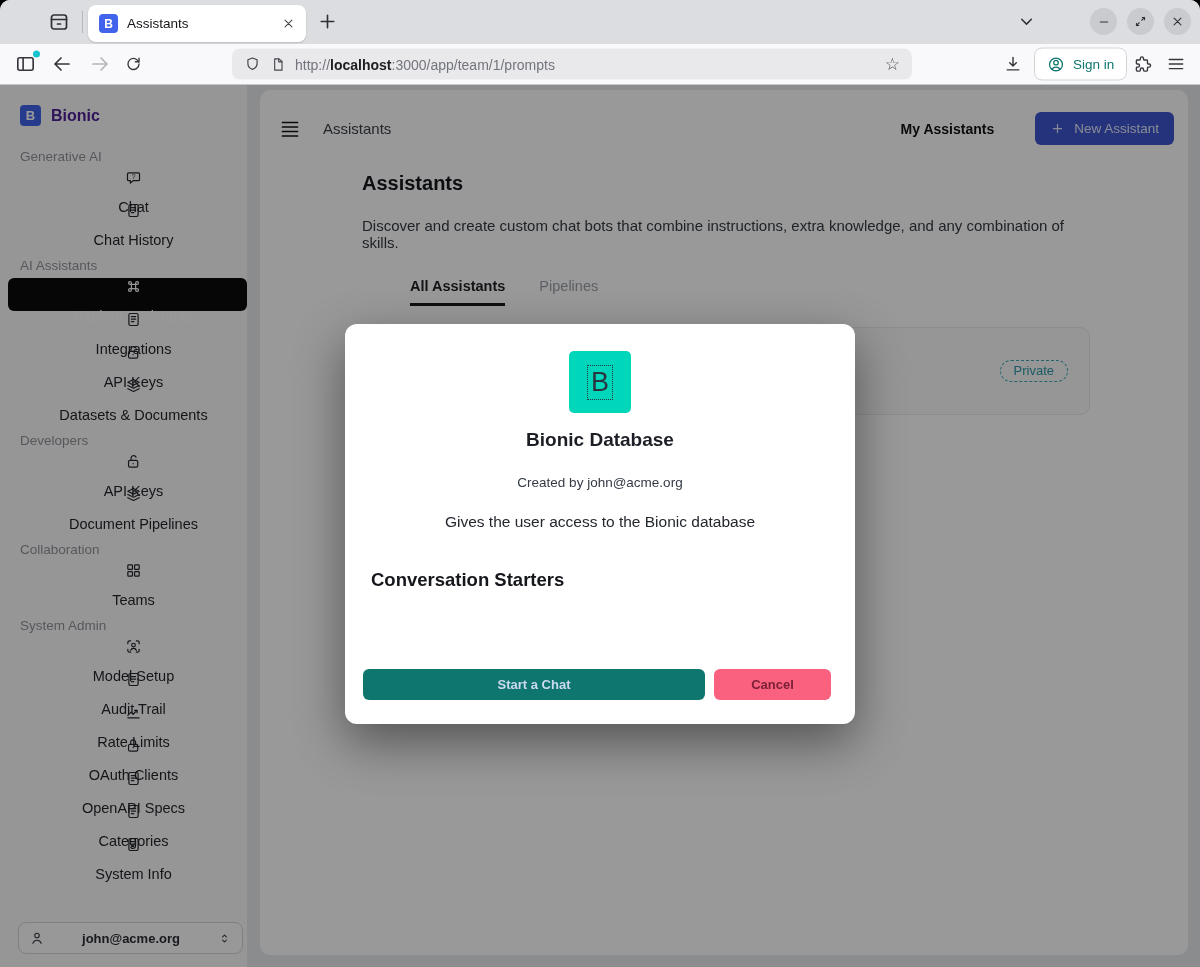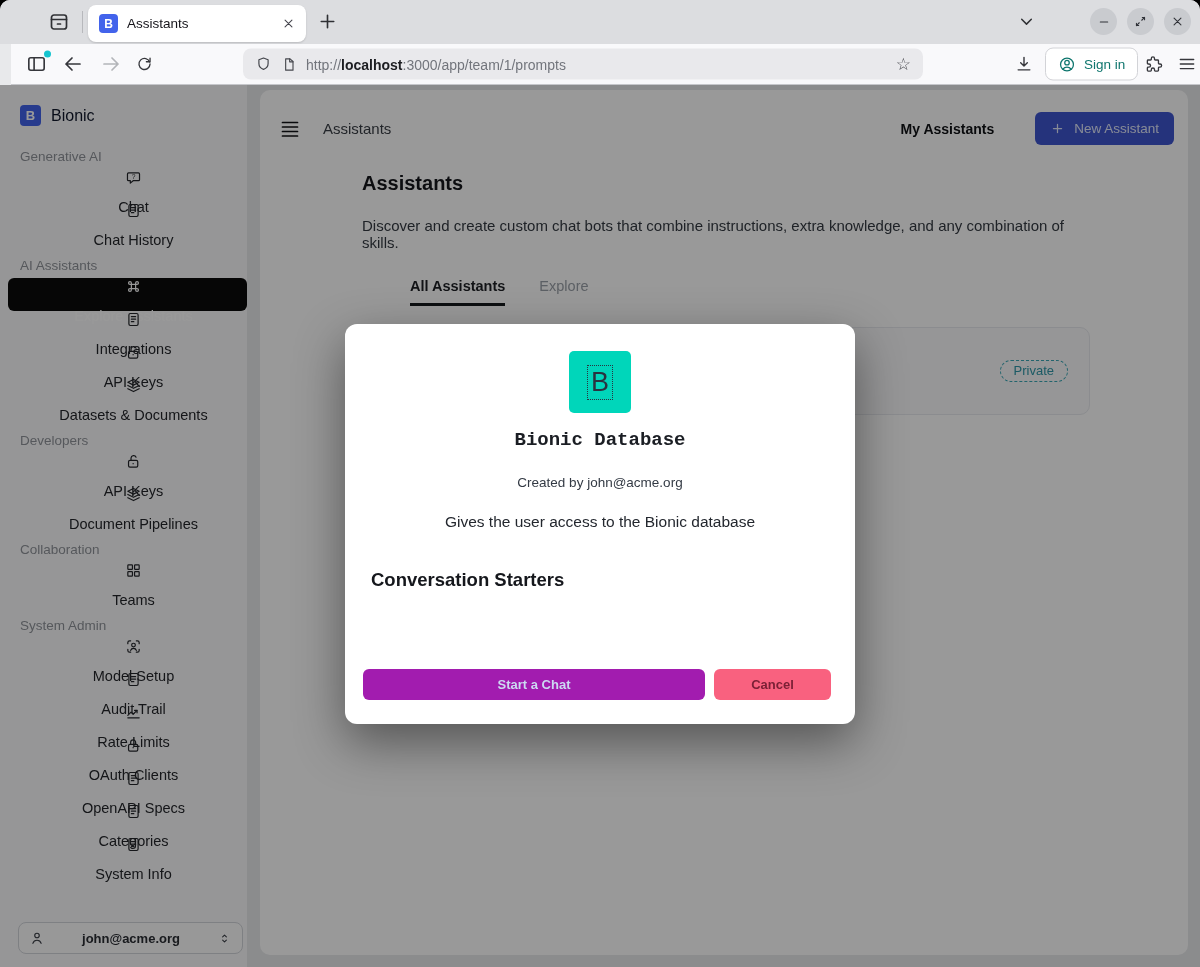--- a/index.html
+++ b/index.html
@@ -27,21 +27,21 @@
     font-weight:bold; font-size:12px; display:flex; align-items:center; justify-content:center; }
   .tab-title { margin-left:9px; font-size:13.5px; color:#15141a; flex:1; white-space:nowrap; overflow:hidden; }
   .tab-close { color:#45454d; }
   .newtab { left:316px; top:10px; color:#2f3034; }
   .tab-chev { left:1016px; top:11px; color:#2f3034; }
   .winbtn { width:27px; height:27px; border-radius:50%; background:#c9cbcf; color:#303238;
     display:flex; align-items:center; justify-content:center; top:8px; }
   .winbtn.min { left:1090px; } .winbtn.max { left:1127px; } .winbtn.cls { left:1164px; }
 
   
-  .toolbar { position:absolute; top:44px; left:11px; right:0; height:41px; background:#f9f9fb; border-bottom:1px solid #c6c7cb; }
+  .toolbar { position:absolute; top:44px; left:0; right:0; height:41px; background:#f9f9fb; border-bottom:1px solid #c6c7cb; }
   .tb-abs { position:absolute; top:50%; transform:translateY(-50%); color:#36373c; }
   .tb-sbtoggle { left:14px; }
   .tb-dot { position:absolute; top:-2px; right:-3px; width:7px; height:7px; border-radius:50%; background:#15c4cf; }
   .tb-back { left:50px; } .tb-fwd { left:88px; color:#b3b5b9; } .tb-reload { left:124px; }
   .urlbar { left:232px; width:680px; height:31px; background:#e9e9ec; border-radius:8px;
     display:flex; align-items:center; padding:0 12px; gap:9px; }
   .url-text { font-size:14px; color:#72757c; white-space:nowrap; }
   .url-text .host { color:#1c1d21; font-weight:600; }
   .url-star { margin-left:auto; font-size:17px; color:#4c4d53; }
   .tb-download { left:1003px; }
@@ -49,21 +49,21 @@
     display:flex; align-items:center; gap:8px; padding:0 12px; font-size:13.5px; color:#0f766e; }
   .tb-puzzle { left:1134px; } .tb-menu { left:1166px; }
 
   
   .page { position:absolute; top:85px; left:0; right:0; bottom:0; background:#e8e9eb; }
 
   .sidebar { position:absolute; left:0; top:0; bottom:0; width:247px; background:#fbfbfc; }
   .sb-brand { display:flex; align-items:center; gap:10px; padding:20px 0 0 20px; }
   .sb-logo { width:21px; height:21px; border-radius:4px; background:#4263eb; color:#fff;
     font-weight:bold; font-size:13px; display:flex; align-items:center; justify-content:center; }
-  .sb-name { font-size:16px; font-weight:normal; color:#0f172a; }
+  .sb-name { font-size:16px; font-weight:bold; color:#4c1d95; }
   .sb-section { font-size:13.5px; color:#8f939a; margin:23px 0 5px 20px; }
   .sb-item { display:flex; align-items:center; gap:13px; height:33px; margin-left:8px; width:239px;
     padding-left:12px; border-radius:6px; font-size:14.5px; color:#24262b;flex-direction:column; }
   .sb-item svg { width:17px; height:17px; flex:none; }
   .sb-item.selected { background:#0a0a0b; color:#fff; }
   .sb-user { position:absolute; left:18px; bottom:13px; width:225px; height:32px; background:#fdfdfe;
     border:1px solid #d2d5da; border-radius:8px; display:flex; align-items:center; padding:0 10px; color:#3a3e45; }
   .sb-user .email { flex:1; text-align:center; font-weight:bold; font-size:13px; color:#2a2d33; }
 
   .main { position:absolute; left:260px; top:5px; right:12px; bottom:12px; background:#fff; border-radius:10px; overflow:hidden; }
@@ -87,26 +87,26 @@
     font-size:13px; padding:2px 13px 3px; border-radius:999px; }
 
   .overlay { position:absolute; inset:0; background:rgba(0,0,0,0.40); z-index:5; }
 
   
   .modal { position:absolute; left:345px; top:324px; width:510px; height:400px; background:#fff;
     border-radius:12px; z-index:10; box-shadow:0 18px 50px rgba(0,0,0,.45); }
   .m-avatar { width:62px; height:62px; margin:27px auto 0; border-radius:5px; background:#00d6ba;
     display:flex; align-items:center; justify-content:center; }
   .m-avatar span { font-size:27px; color:#2a3340; line-height:1; outline:1px dotted #2a3340; outline-offset:3px; }
-  .m-title { text-align:center; margin-top:16px; font-size:19px; font-weight:bold; color:#1b1e24;font-family:Liberation Mono, monospace; }
+  .m-title { text-align:center; margin-top:16px; font-size:19px; font-weight:bold; color:#1b1e24; }
   .m-created { text-align:center; margin-top:24px; font-size:13.5px; color:#333a44; }
   .m-desc { text-align:center; margin-top:23px; font-size:15.5px; color:#23272e; }
   .m-section { margin:38px 0 0 26px; font-size:18.5px; font-weight:bold; color:#15171c; }
   .m-actions { position:absolute; left:18px; right:24px; bottom:24px; display:flex; gap:9px; }
-  .btn-primary { flex:1; height:31px; border:none; border-radius:6px; background:#a21caf; color:#ccd9f2;
+  .btn-primary { flex:1; height:31px; border:none; border-radius:6px; background:#0f766e; color:#ccd9f2;
     font-size:13px; font-weight:600; display:flex; align-items:center; justify-content:center; }
   .btn-cancel { width:117px; height:31px; border:none; border-radius:6px; background:#f9617f; color:#7c2036;
     font-size:13px; font-weight:600; display:flex; align-items:center; justify-content:center; }
 </style>
 </head>
 <body>
 
 <svg width="0" height="0" style="position:absolute" aria-hidden="true">
   <defs>
     <symbol id="i-tabs" viewBox="0 0 24 24">
@@ -443,21 +443,21 @@
             <span>New Assistant</span>
           </button>
         </div>
       </div>
 
       <div class="content">
         <div class="page-heading">Assistants</div>
         <div class="page-desc">Discover and create custom chat bots that combine instructions, extra knowledge, and any combination of skills.</div>
         <div class="tabs">
           <div class="tab-item active">All Assistants</div>
-          <div class="tab-item">Explore</div>
+          <div class="tab-item">Pipelines</div>
         </div>
         <div class="assistant-card">
           <span class="badge-private">Private</span>
         </div>
       </div>
     </div>
 
     <div class="overlay"></div>
   </div>
 

